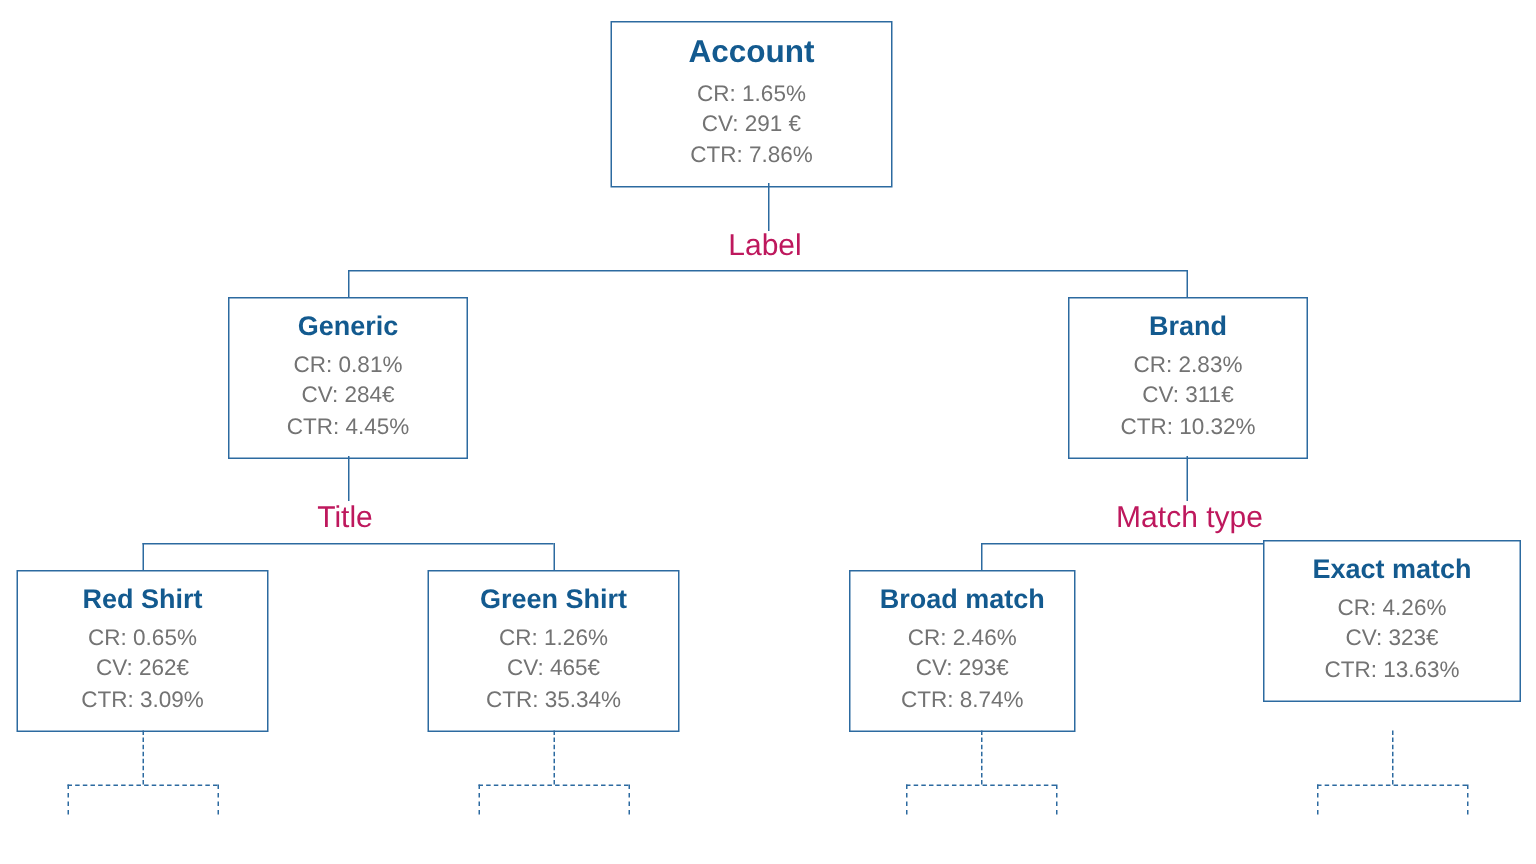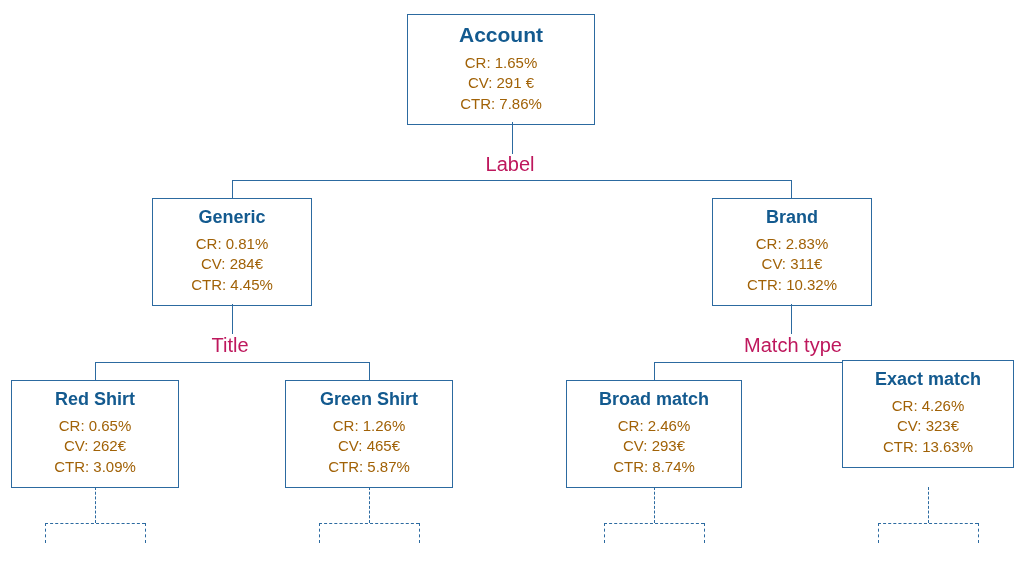--- a/index.html
+++ b/index.html
@@ -21,21 +21,21 @@
   .node .title {
     color: #135a8f;
     font-weight: 700;
     font-size: 18px;
     margin-bottom: 6px;
   }
   .node .title.root {
     font-size: 21px;
   }
   .node .metric {
-    color: #a16207;
+    color: #737373;
     font-size: 15px;
     line-height: 1.35;
   }
   .split-label {
     position: absolute;
     color: #be185d;
     font-size: 20px;
     font-weight: 400;
     text-align: center;
   }
@@ -102,24 +102,24 @@
   <div class="title">Red Shirt</div>
   <div class="metric"><span>CR:</span> <span>0.65%</span></div>
   <div class="metric"><span>CV:</span> <span>262€</span></div>
   <div class="metric"><span>CTR:</span> <span>3.09%</span></div>
 </div>
 
 <div class="node" style="left:285px; top:380px; width:168px;">
   <div class="title">Green Shirt</div>
   <div class="metric"><span>CR:</span> <span>1.26%</span></div>
   <div class="metric"><span>CV:</span> <span>465€</span></div>
-  <div class="metric"><span>CTR:</span> <span>5.87%</span></div>
+  <div class="metric"><span>CTR:</span> <span>35.34%</span></div>
 </div>
 
-<div class="node" style="left:566px; top:380px; width:176px;">
+<div class="node" style="left:566px; top:380px; width:151px;">
   <div class="title">Broad match</div>
   <div class="metric"><span>CR:</span> <span>2.46%</span></div>
   <div class="metric"><span>CV:</span> <span>293€</span></div>
   <div class="metric"><span>CTR:</span> <span>8.74%</span></div>
 </div>
 
 <div class="node" style="left:842px; top:360px; width:172px;">
   <div class="title">Exact match</div>
   <div class="metric"><span>CR:</span> <span>4.26%</span></div>
   <div class="metric"><span>CV:</span> <span>323€</span></div>

